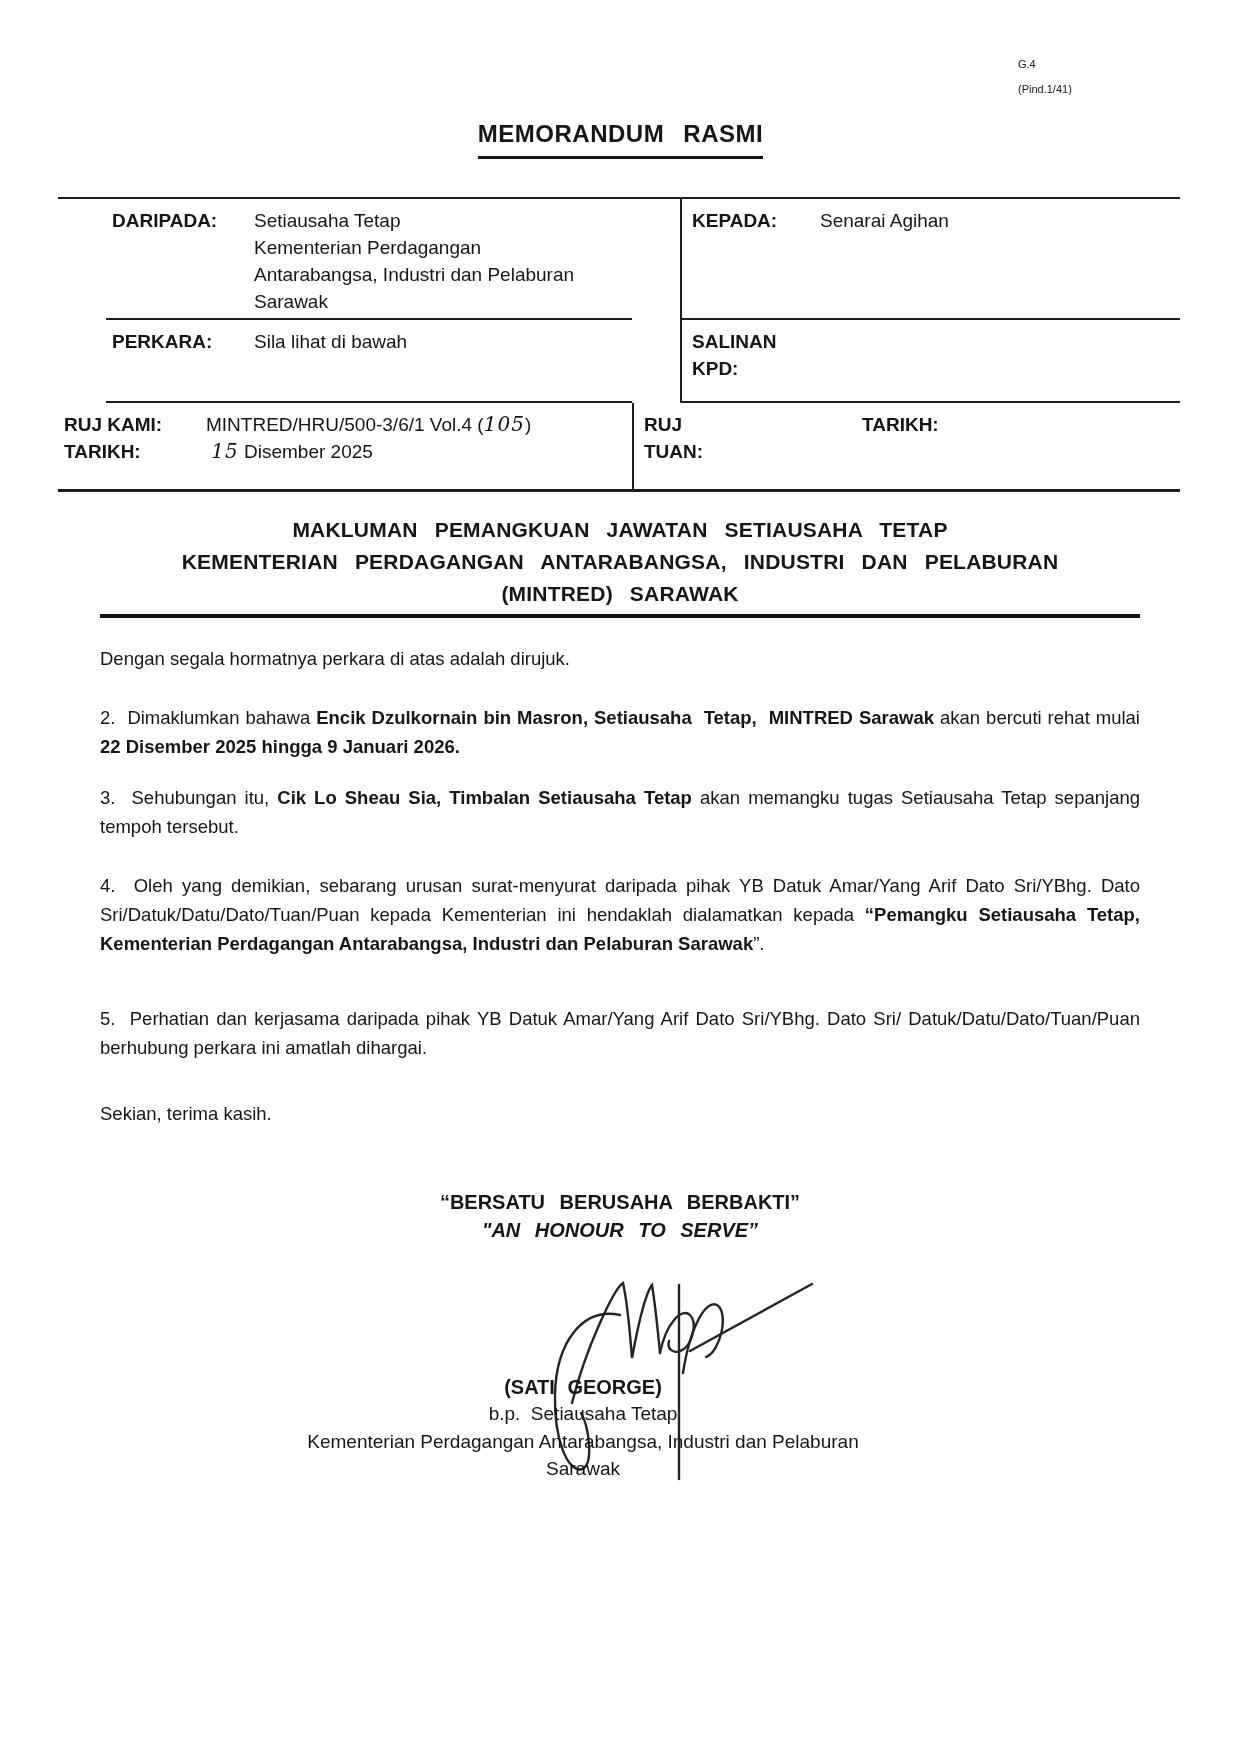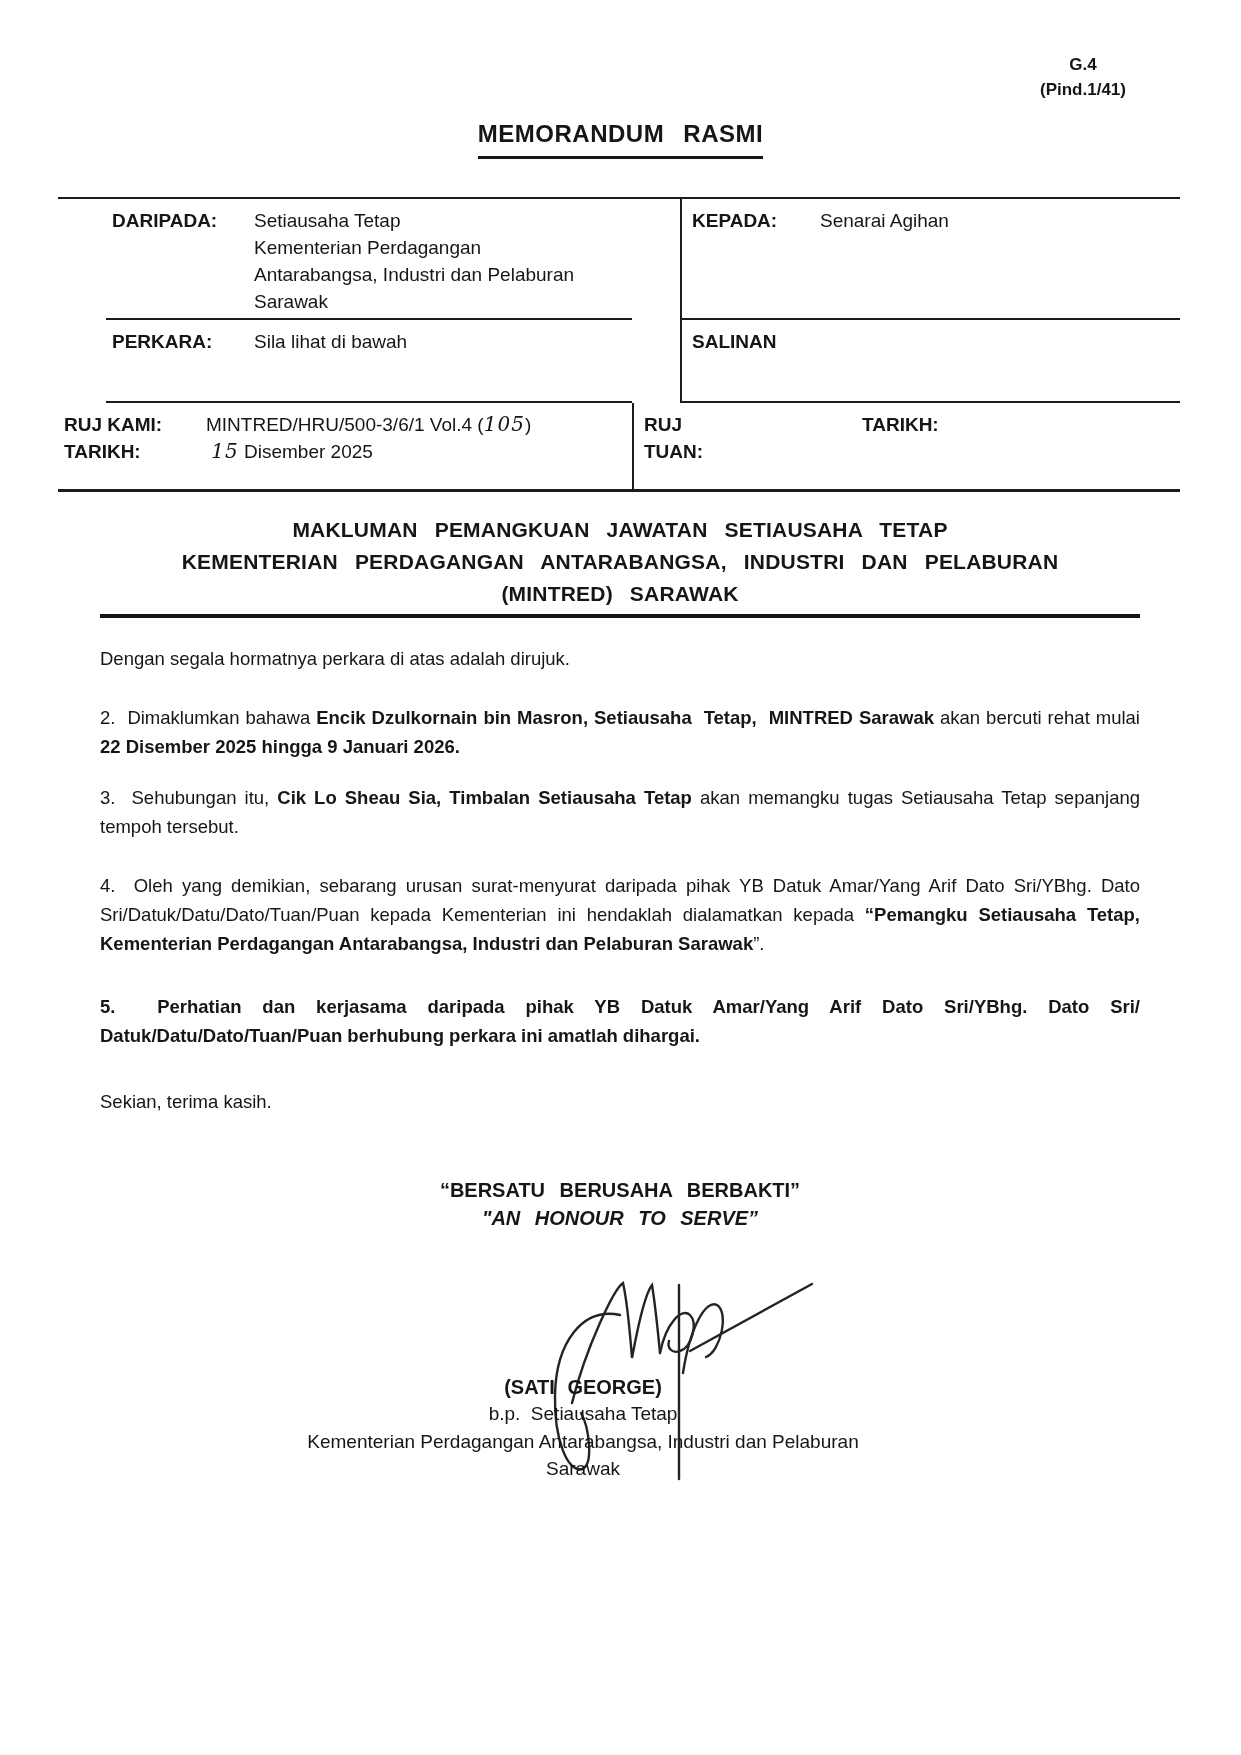--- a/index.html
+++ b/index.html
@@ -3,22 +3,22 @@
 <meta charset="utf-8">
 <style>
   html,body{margin:0;padding:0;background:#e8e8e8;}
   .page{
     position:relative;width:1241px;height:1755px;background:#ffffff;
     font-family:"Liberation Sans", sans-serif;color:#161616;margin:0 auto;
     overflow:hidden;
   }
   .b{font-weight:700;}
   
-  .form-code{position:absolute;top:52px;left:1018px;width:130px;text-align:center;
-    font-size:17px;line-height:25px;font-weight:bold;}
+  .form-code{position:absolute;top:52px;left:1018px;width:130px;text-align:left;
+    font-size:11px;line-height:25px;}
   
   .title-wrap{position:absolute;top:120px;left:0;width:1241px;text-align:center;}
   .title{display:inline-block;font-size:24px;font-weight:700;word-spacing:12px;
     letter-spacing:.5px;border-bottom:3px solid #161616;padding-bottom:8px;}
   
   .memo-table{position:absolute;top:197px;left:58px;width:1122px;
     border-top:2px solid #1c1c1c;border-bottom:3px solid #1c1c1c;
     display:grid;grid-template-columns:574px 548px;grid-template-rows:121px 83px 86px;
     font-size:19px;line-height:27px;}
   .cell{padding:8px 6px 0 6px;box-sizing:border-box;}
@@ -33,21 +33,21 @@
   
   .content{position:absolute;top:514px;left:100px;width:1040px;font-size:18.5px;line-height:29px;}
   .subject{text-align:center;font-weight:700;font-size:21px;line-height:32px;
     word-spacing:11px;letter-spacing:.2px;}
   .subject-rule{height:4px;background:#161616;margin-top:4px;}
   .para{text-align:justify;margin:0;}
   .p1{margin-top:26px;}
   .p2{margin-top:30px;}
   .p3{margin-top:22px;}
   .p4{margin-top:30px;}
-  .p5{margin-top:34px;font-weight:bold;}
+  .p5{margin-top:46px;}
   .closing{margin-top:37px;text-align:left;}
   .motto{margin-top:60px;text-align:center;font-weight:700;font-size:20px;
     line-height:28px;word-spacing:9px;}
   .motto .l2{font-style:italic;}
   
   .sig-svg{position:absolute;left:520px;top:1255px;}
   .sig-block{position:absolute;left:150px;top:1374px;width:866px;text-align:center;}
   .sig-name{font-size:20px;font-weight:700;word-spacing:7px;line-height:26px;}
   .sig-line{font-size:19px;line-height:27.5px;}
 </style>
@@ -79,21 +79,21 @@
     <div class="cell rcol hline pair r">
       <span class="lbl">KEPADA:</span>
       <span>Senarai Agihan</span>
     </div>
 
     <div class="cell hline pair">
       <span class="lbl">PERKARA:</span>
       <span>Sila lihat di bawah</span>
     </div>
     <div class="cell rcol hline">
-      <span class="lbl"><span style="display: block;">SALINAN</span></span>
+      <span class="lbl"><span style="display: block;">SALINAN</span><span style="display: block;">KPD:</span></span>
     </div>
 
     <div class="cell">
       <div class="pair">
         <span class="lbl">RUJ KAMI:</span>
         <span><span>MINTRED/HRU/500-3/6/1 Vol.4 (</span><span class="hand">105</span><span>)</span></span>
       </div>
       <div class="pair">
         <span class="lbl">TARIKH:</span>
         <span>&nbsp;<span class="hand">15</span> <span>Disember 2025</span></span>

